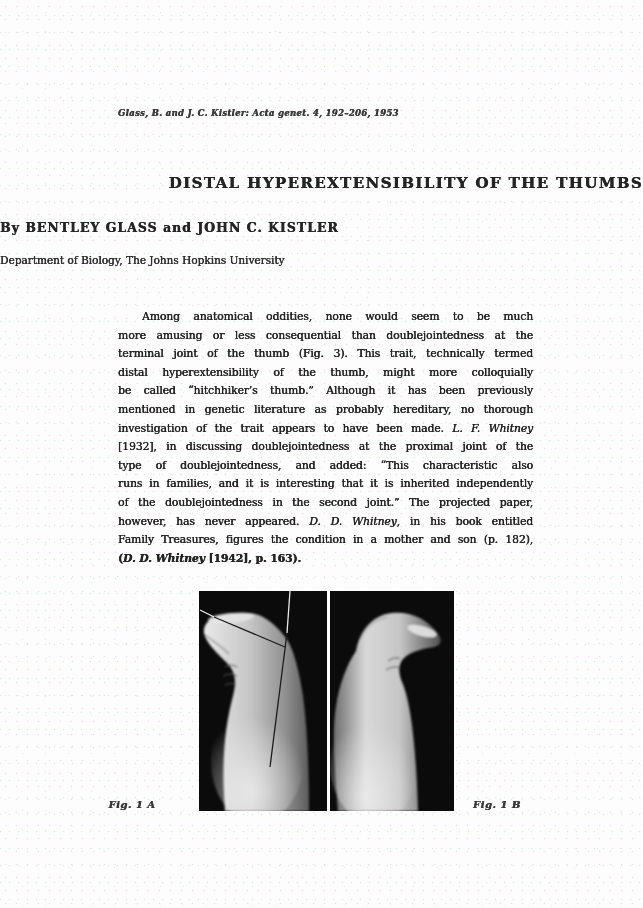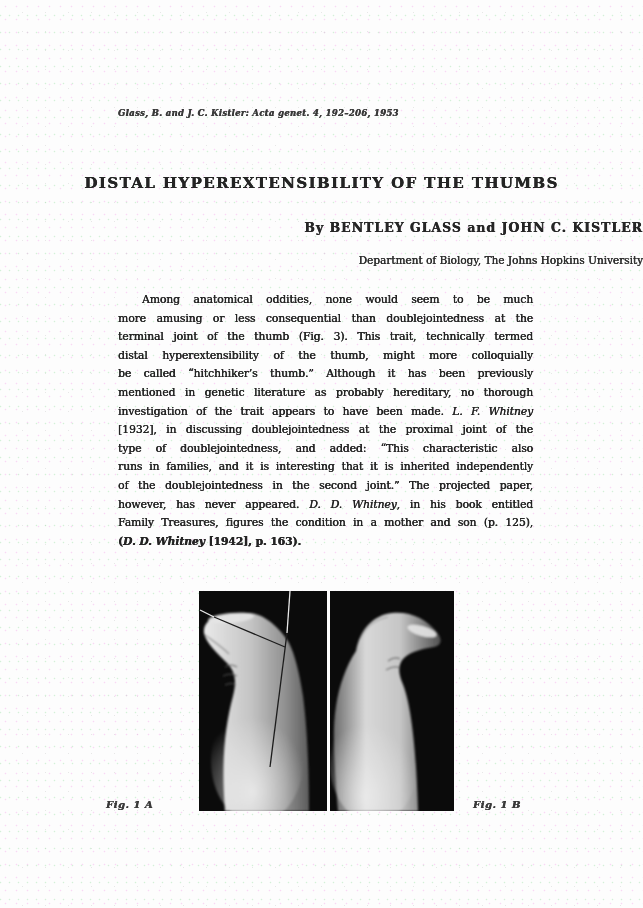--- a/index.html
+++ b/index.html
@@ -15,46 +15,46 @@
     font-family:"DejaVu Serif","Liberation Serif",serif;
     color:#262626;
   }
   .abs{position:absolute;}
   .soft{text-shadow:0.35px 0 0 currentColor, 0 0 .4px rgba(40,40,40,.45);}
   .citation{
     left:118px;top:87px;font-size:8.5px;font-style:italic;font-weight:bold;
     color:#3a3a3a;letter-spacing:.3px;margin-top:21px;
   }
   .title{
-    left:0;right:0;top:174px;text-align:center;font-size:15px;font-weight:bold;
+    left:0;right:0;top:174px;text-align:right;font-size:15px;font-weight:bold;
     letter-spacing:1.4px;color:#242424;
   }
   .byline{
-    left:0;right:0;top:220px;text-align:right;font-size:12.5px;font-weight:bold;
+    left:0;right:0;top:220px;text-align:left;font-size:12.5px;font-weight:bold;
     letter-spacing:1px;color:#262626;
   }
   .affiliation{
-    left:0;right:0;top:254px;text-align:right;font-size:10.5px;color:#2e2e2e;
+    left:0;right:0;top:254px;text-align:left;font-size:10.5px;color:#2e2e2e;
   }
   .paragraph{
-    left:118px;top:291px;width:415px;font-size:10.8px;letter-spacing:-.1px;
+    left:118px;top:308px;width:415px;font-size:10.8px;letter-spacing:-.1px;
     line-height:18.6px;color:#242424;
   }
   .para-line{text-align:justify;text-align-last:justify;white-space:normal;}
   .para-line.indent{text-indent:24px;}
   .para-line.last{text-align-last:left;font-weight:bold;}
   .para-line i{font-style:italic;}
   .photo{position:absolute;top:591px;display:block;}
   .photo-a{left:199px;}
   .photo-b{left:330px;}
   .caption{
     top:799px;font-size:10px;font-style:italic;font-weight:bold;color:#3a3a3a;
     letter-spacing:.5px;
   }
-  .caption-a{left:106px;width:76px;text-align:left;}
+  .caption-a{left:94px;width:76px;text-align:center;}
   .caption-b{left:473px;width:80px;text-align:left;}
 </style>
 </head>
 <body>
 
 <div class="abs citation soft">Glass, B. and J. C. Kistler: Acta genet. 4, 192–206, 1953</div>
 
 <div class="abs title soft">DISTAL HYPEREXTENSIBILITY OF THE THUMBS</div>
 <div class="abs byline soft">By BENTLEY GLASS and JOHN C. KISTLER</div>
 <div class="abs affiliation soft">Department of Biology, The Johns Hopkins University</div>
@@ -65,21 +65,21 @@
     <div class="para-line"><span>terminal joint of the thumb (Fig. 3). This trait, technically termed</span></div>
     <div class="para-line"><span>distal hyperextensibility of the thumb, might more colloquially</span></div>
     <div class="para-line"><span>be called “hitchhiker’s thumb.” Although it has been previously</span></div>
     <div class="para-line"><span>mentioned in genetic literature as probably hereditary, no thorough</span></div>
     <div class="para-line"><span>investigation of the trait appears to have been made. </span><i>L. F. Whitney</i></div>
     <div class="para-line"><span>[1932], in discussing doublejointedness at the proximal joint of the</span></div>
     <div class="para-line"><span>type of doublejointedness, and added: “This characteristic also</span></div>
     <div class="para-line"><span>runs in families, and it is interesting that it is inherited independently</span></div>
     <div class="para-line"><span>of the doublejointedness in the second joint.” The projected paper,</span></div>
     <div class="para-line"><span>however, has never appeared. </span><i>D. D. Whitney</i><span>, in his book entitled</span></div>
-    <div class="para-line"><span>Family Treasures, figures the condition in a mother and son (p. 125),</span></div>
+    <div class="para-line"><span>Family Treasures, figures the condition in a mother and son (p. 182),</span></div>
     <div class="para-line last"><span>(</span><i>D. D. Whitney</i><span> [1942], p. 163).</span></div>
   </div>
 
 <svg class="photo photo-a" width="128" height="220" viewBox="0 0 128 220" xmlns="http://www.w3.org/2000/svg">
   <defs>
     <linearGradient id="gA" x1="0" y1="0" x2="1" y2="0">
       <stop offset="0" stop-color="#e9e9e9"></stop>
       <stop offset="0.45" stop-color="#c4c4c4"></stop>
       <stop offset="0.78" stop-color="#8f8f8f"></stop>
       <stop offset="1" stop-color="#5c5c5c"></stop>

